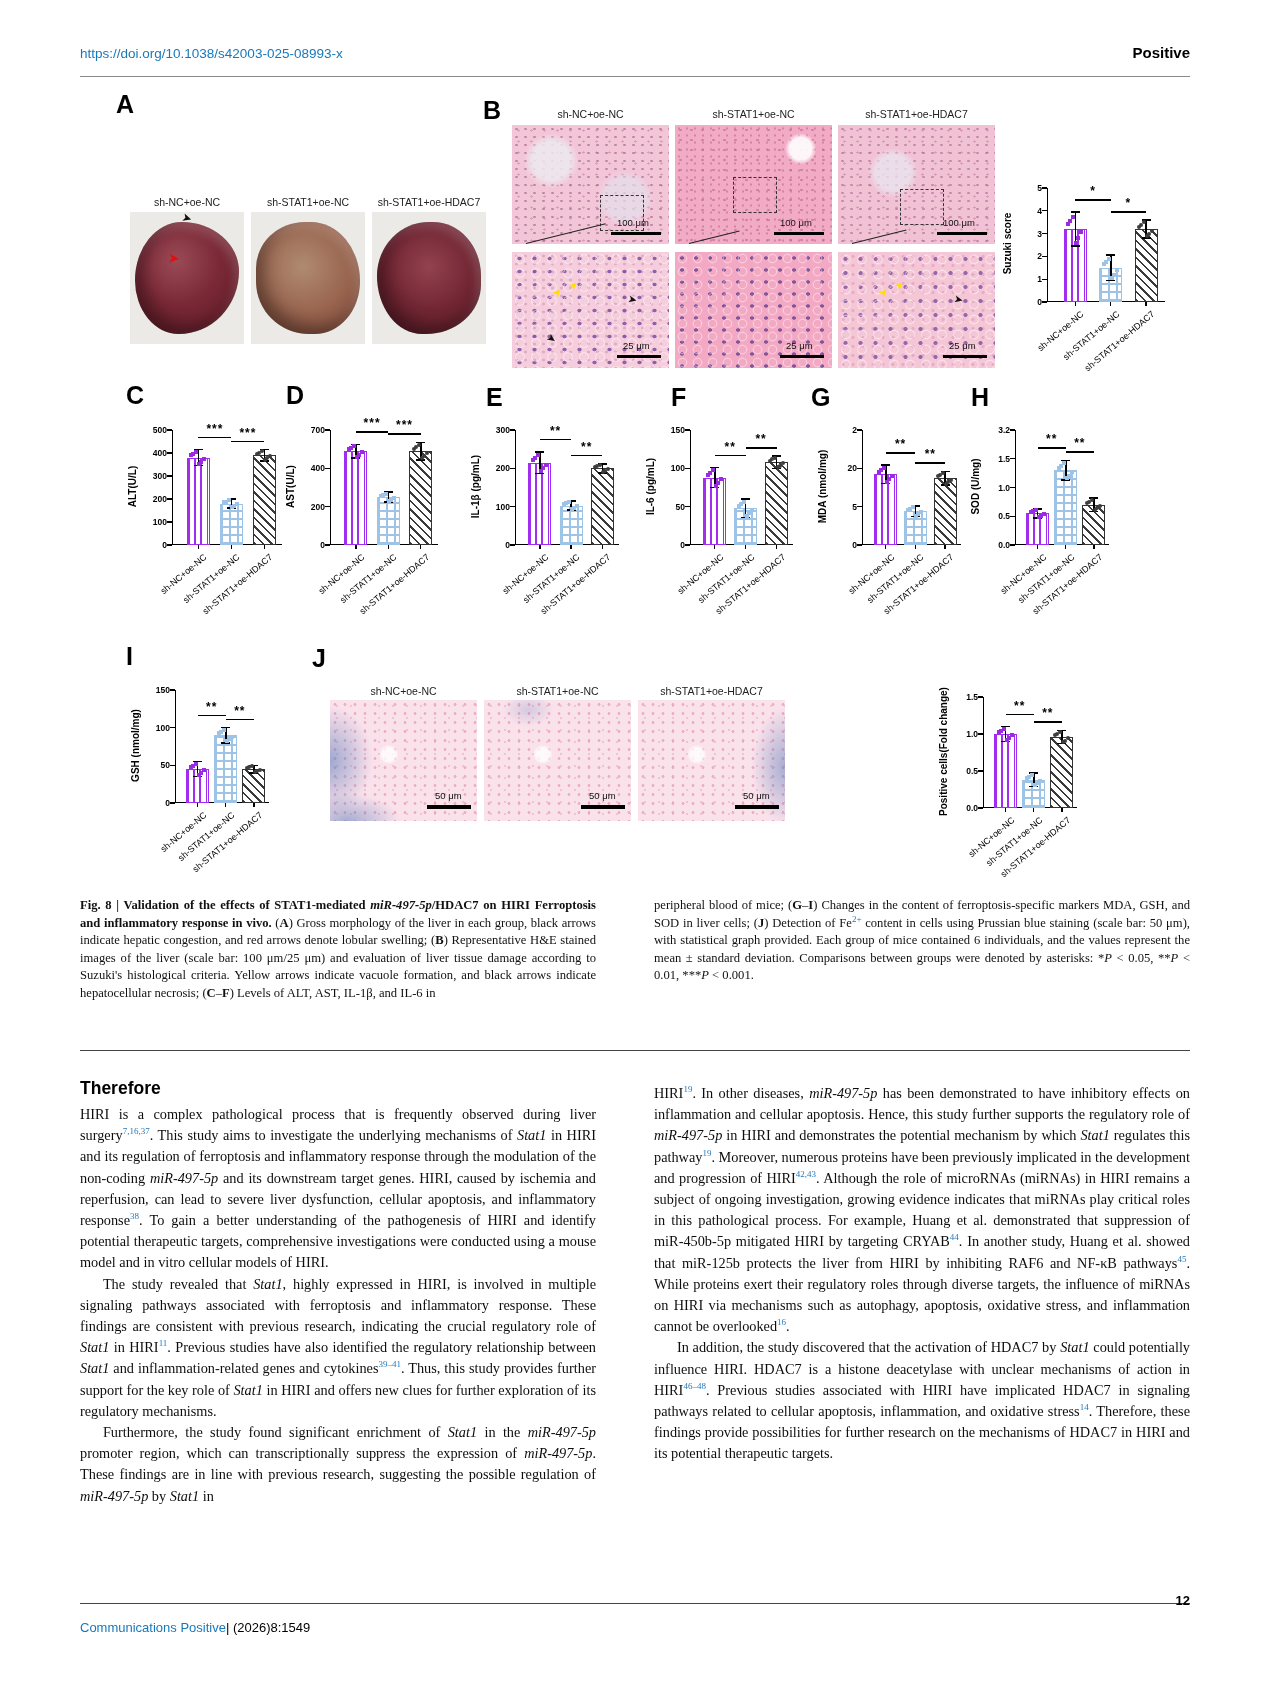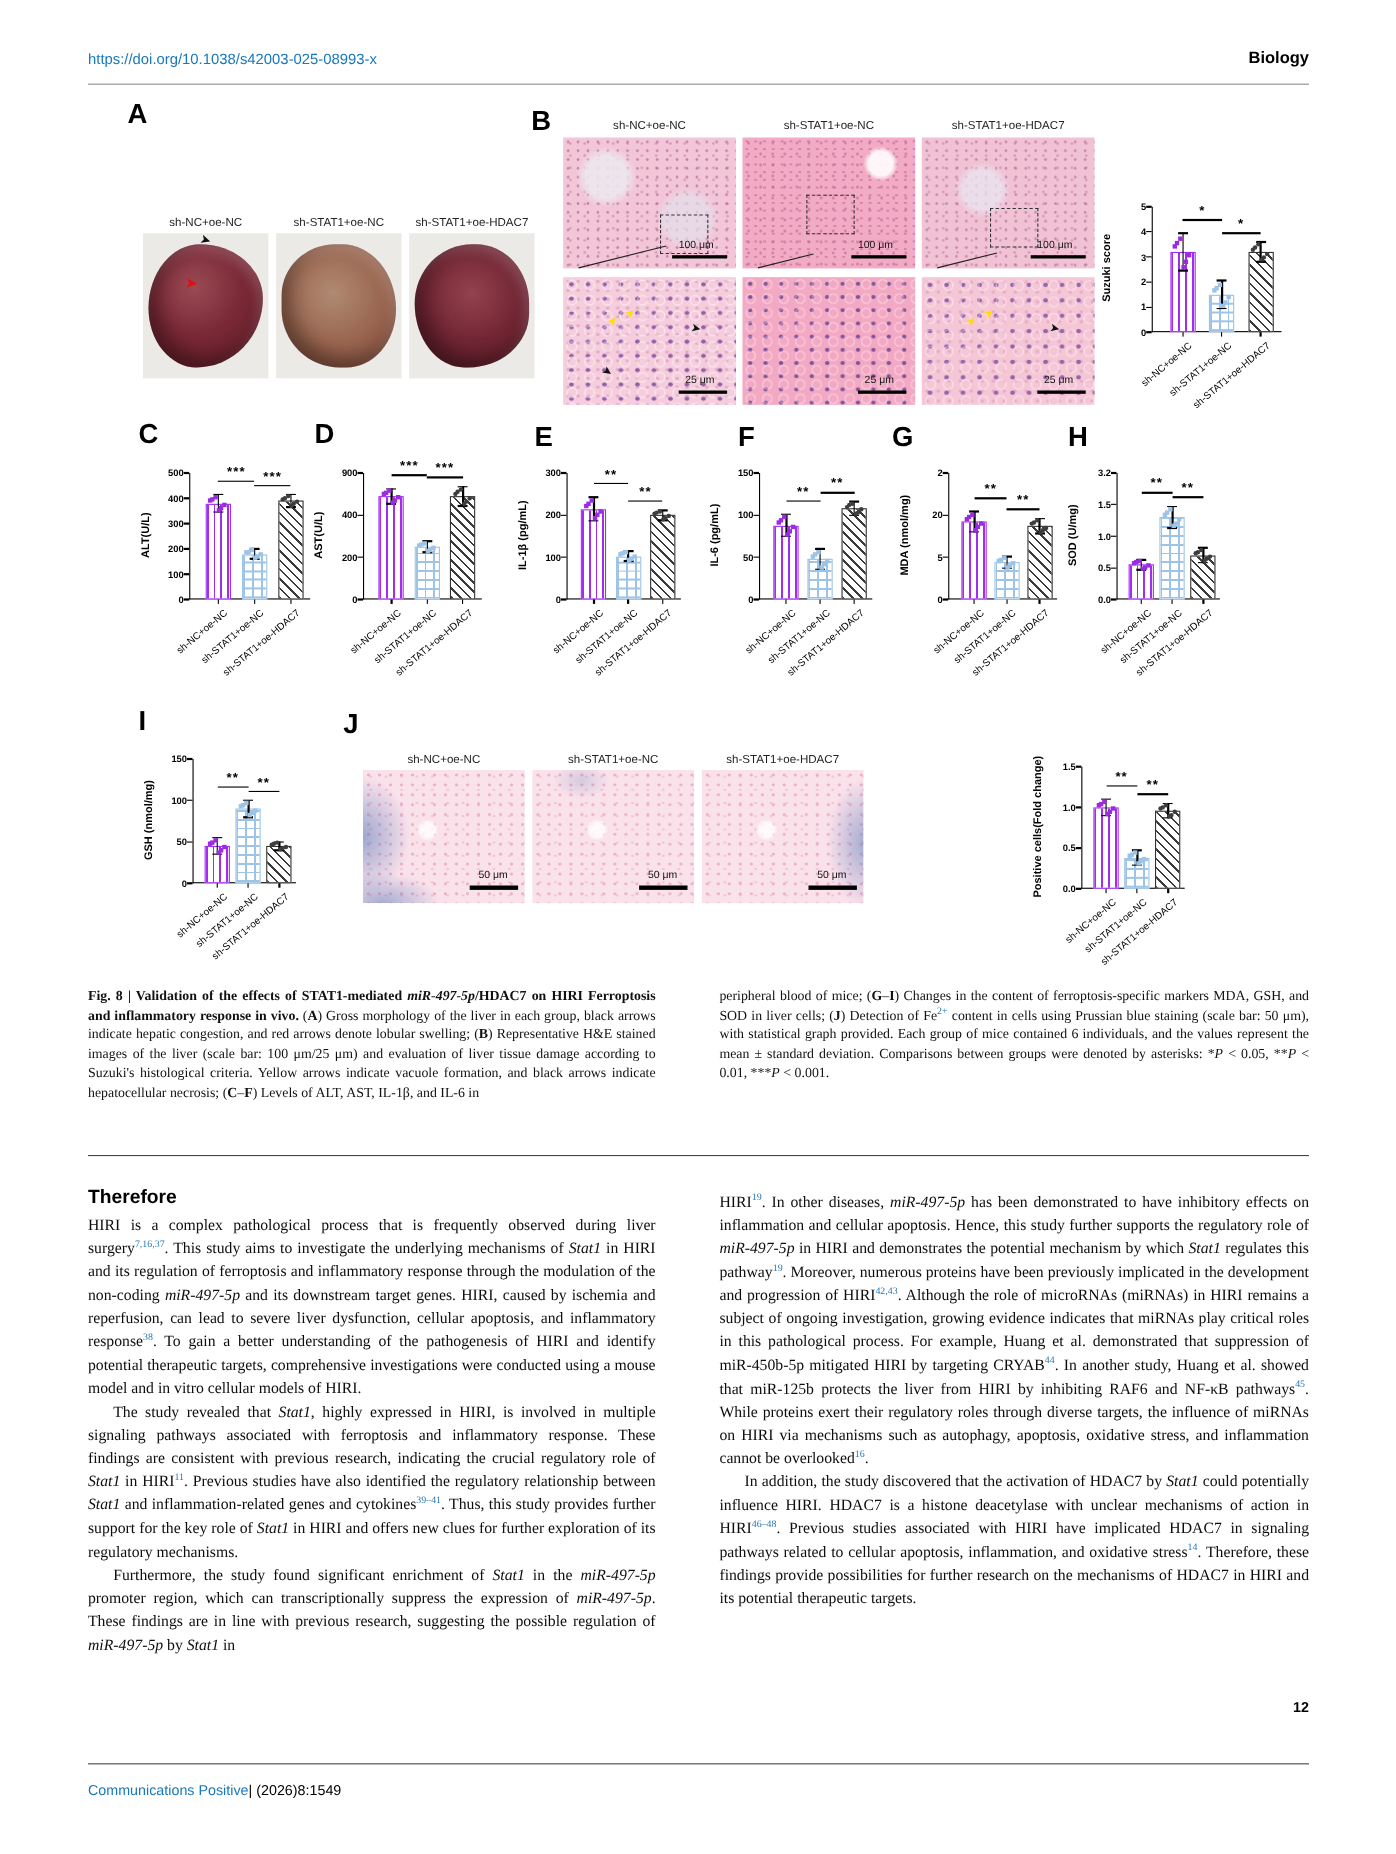--- a/index.html
+++ b/index.html
@@ -46,28 +46,28 @@
   .caption{position:absolute;font-size:12.6px;line-height:17.6px;text-align:justify;color:#111;}
   .caption i{font-style:italic;}
   sup{color:#2878b8;font-size:9px;line-height:0;}
   .disc-h{position:absolute;font-family:"Liberation Sans",sans-serif;font-weight:bold;font-size:17.5px;color:#000;}
   .body-col{position:absolute;font-size:14.3px;line-height:21.2px;text-align:justify;color:#0d0d0d;}
   .body-col p{margin:0;}
   .body-col p + p{text-indent:1.6em;}
   .footer-left{position:absolute;left:80px;top:1620px;font-family:"Liberation Sans",sans-serif;font-size:13px;}
   .footer-left .j{color:#1878bc;}
   .footer-left .v{color:#000;}
-  .footer-page{position:absolute;right:79px;top:1544px;font-family:"Liberation Sans",sans-serif;font-weight:bold;font-size:13px;color:#000;}
+  .footer-page{position:absolute;right:79px;top:1593px;font-family:"Liberation Sans",sans-serif;font-weight:bold;font-size:13px;color:#000;}
 </style>
 </head>
 <body>
 
 <div class="page">
   <a class="doi" href="#">https://doi.org/10.1038/s42003-025-08993-x</a>
-  <span class="article-lab">Biology</span>
+  <span class="article-lab">Positive</span>
   <div class="hrule" style="top:76px;"></div>
 
   <div id="fig">
       <div class="pletter" style="left: 116px; top: 90px;">A</div>
       <div class="pletter" style="left: 483px; top: 96px;">B</div>
       <div class="pletter" style="left: 126px; top: 381px;">C</div>
       <div class="pletter" style="left: 286px; top: 381px;">D</div>
       <div class="pletter" style="left: 486px; top: 383px;">E</div>
       <div class="pletter" style="left: 671px; top: 383px;">F</div>
       <div class="pletter" style="left: 811px; top: 383px;">G</div>
@@ -254,21 +254,21 @@
       <div class="sigline" style="left: 231.4px; top: 440.55px; width: 33px;"></div>
       <div class="sigstar" style="left: 227.9px; top: 425.55px; width: 40px;">***</div>
       <div class="plot" style="left: 330px; top: 430px; width: 108px; height: 115px;"></div>
       <div class="ylab" style="left: 202.5px; top: 480.5px; width: 175px;">AST(U/L)</div>
       <div class="ytick" style="left: 297px; top: 540px;">0</div>
       <div class="ymark" style="left: 325px; top: 544.3px;"></div>
       <div class="ytick" style="left: 297px; top: 501.667px;">200</div>
       <div class="ymark" style="left: 325px; top: 505.967px;"></div>
       <div class="ytick" style="left: 297px; top: 463.333px;">400</div>
       <div class="ymark" style="left: 325px; top: 467.633px;"></div>
-      <div class="ytick" style="left: 297px; top: 425px;">900</div>
+      <div class="ytick" style="left: 297px; top: 425px;">700</div>
       <div class="ymark" style="left: 325px; top: 429.3px;"></div>
       <div class="bar bar0" style="left: 344.42px; top: 451.083px; width: 23px; height: 93.9167px;"></div>
       <div class="err" style="left: 355.12px; top: 444.375px; width: 1.6px; height: 13.4167px;"></div>
       <div class="err" style="left: 351.42px; top: 443.575px; width: 9px; height: 1.6px;"></div>
       <div class="err" style="left: 351.42px; top: 456.992px; width: 9px; height: 1.6px;"></div>
       <div class="pt pt0" style="left: 346.92px; top: 447.272px;"></div>
       <div class="pt pt0" style="left: 356.92px; top: 452.706px;"></div>
       <div class="pt pt0" style="left: 351.92px; top: 444.253px;"></div>
       <div class="pt pt0" style="left: 359.92px; top: 450.291px;"></div>
       <div class="pt pt0" style="left: 348.92px; top: 446.065px;"></div>

